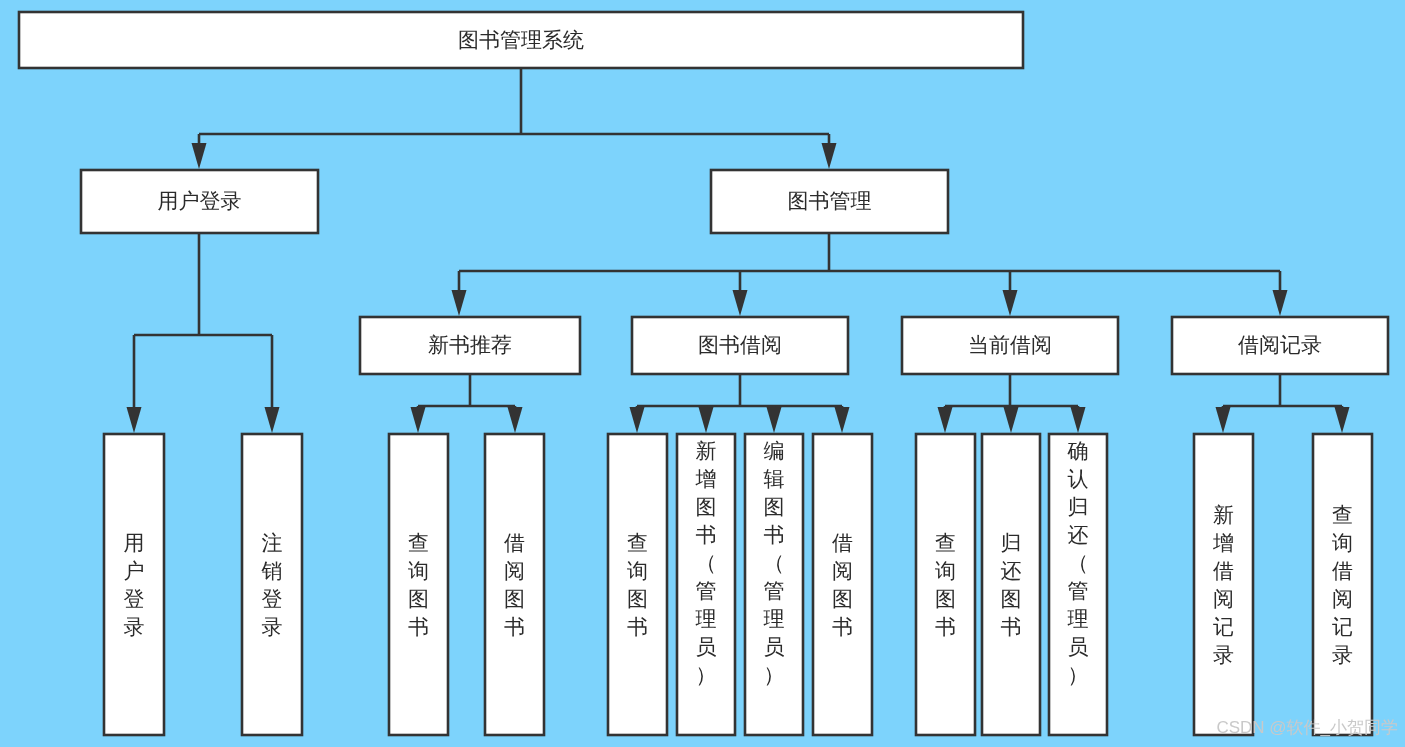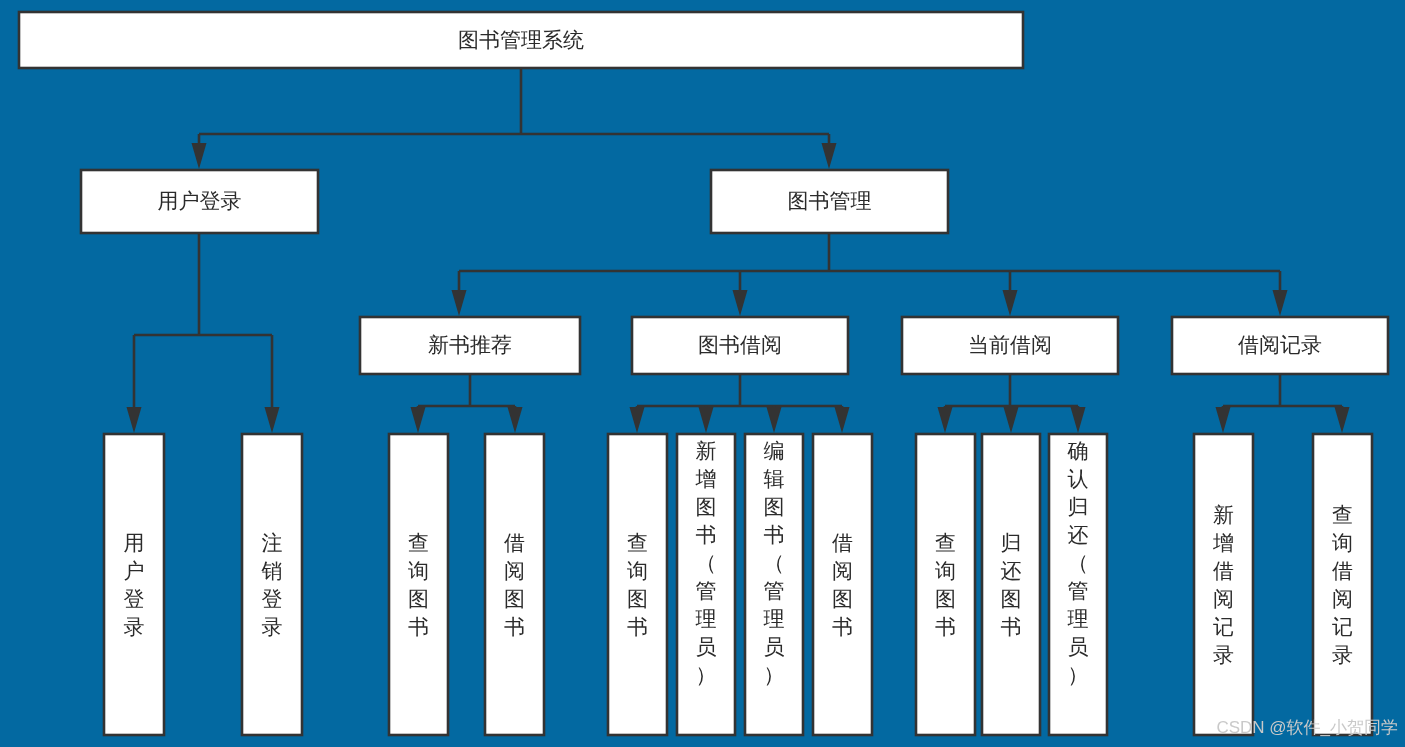--- a/index.html
+++ b/index.html
@@ -8,21 +8,21 @@
     padding: 0;
     background: #ffffff;
   }
   body {
     font-family: "Liberation Sans", "DejaVu Sans", sans-serif;
   }
   #diagram-root {
     position: relative;
     width: 1405px;
     height: 747px;
-    background: #0369a1;
+    background: #7dd3fc;
     overflow: hidden;
   }
   svg.diagram-canvas {
     position: absolute;
     left: 0;
     top: 0;
     width: 1405px;
     height: 747px;
     display: block;
   }

